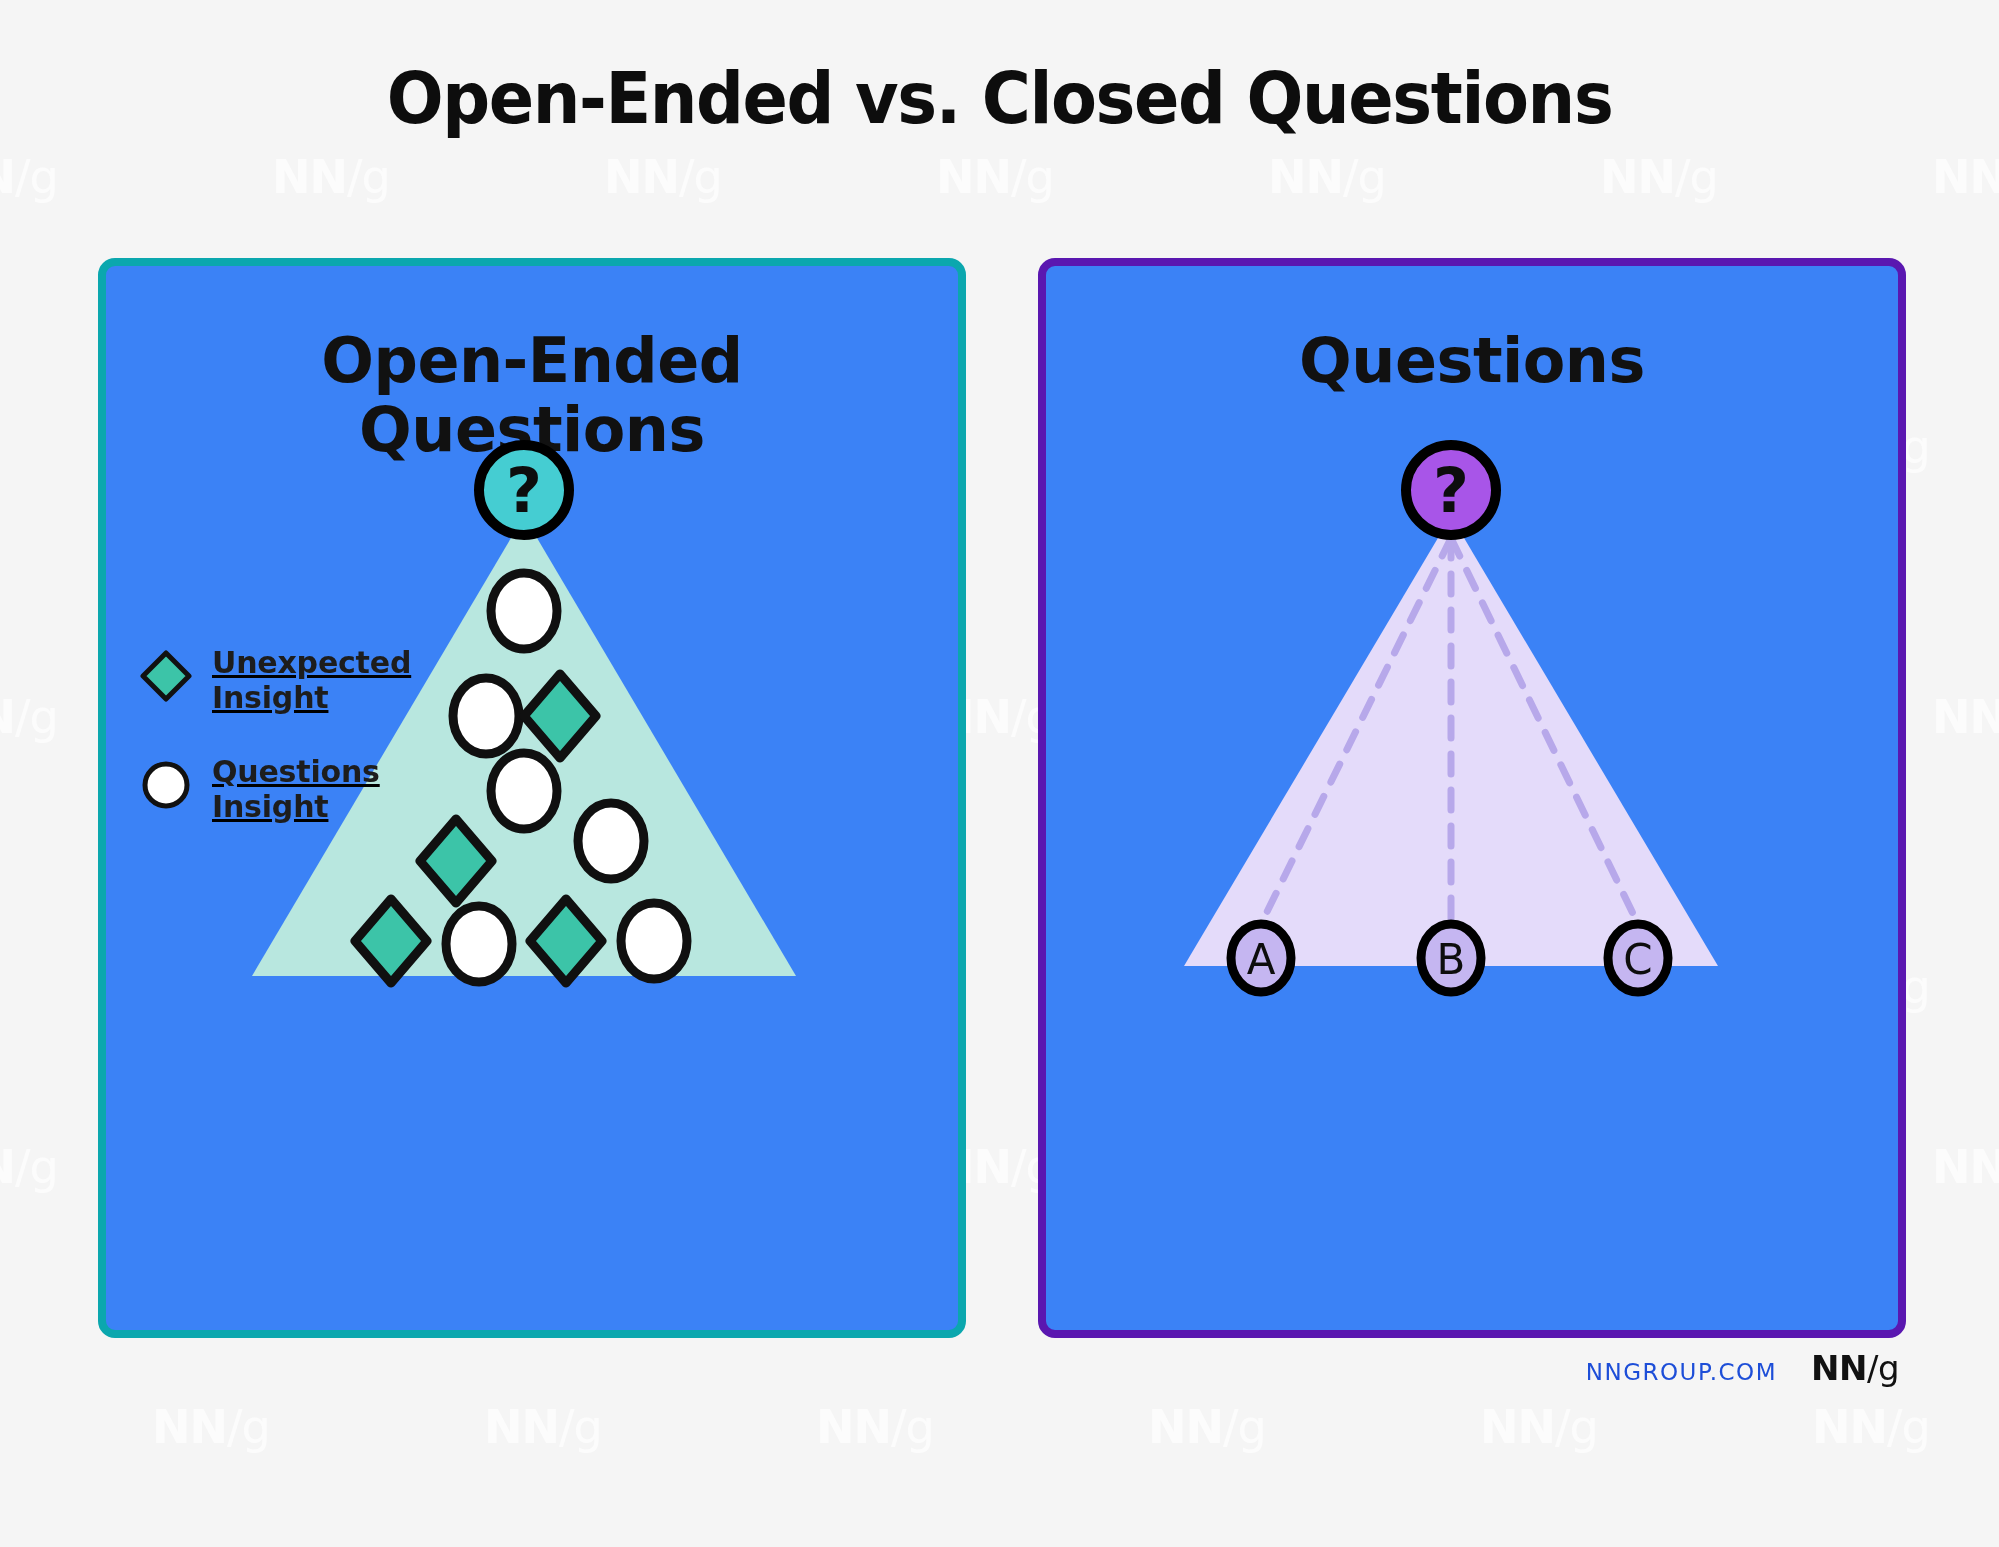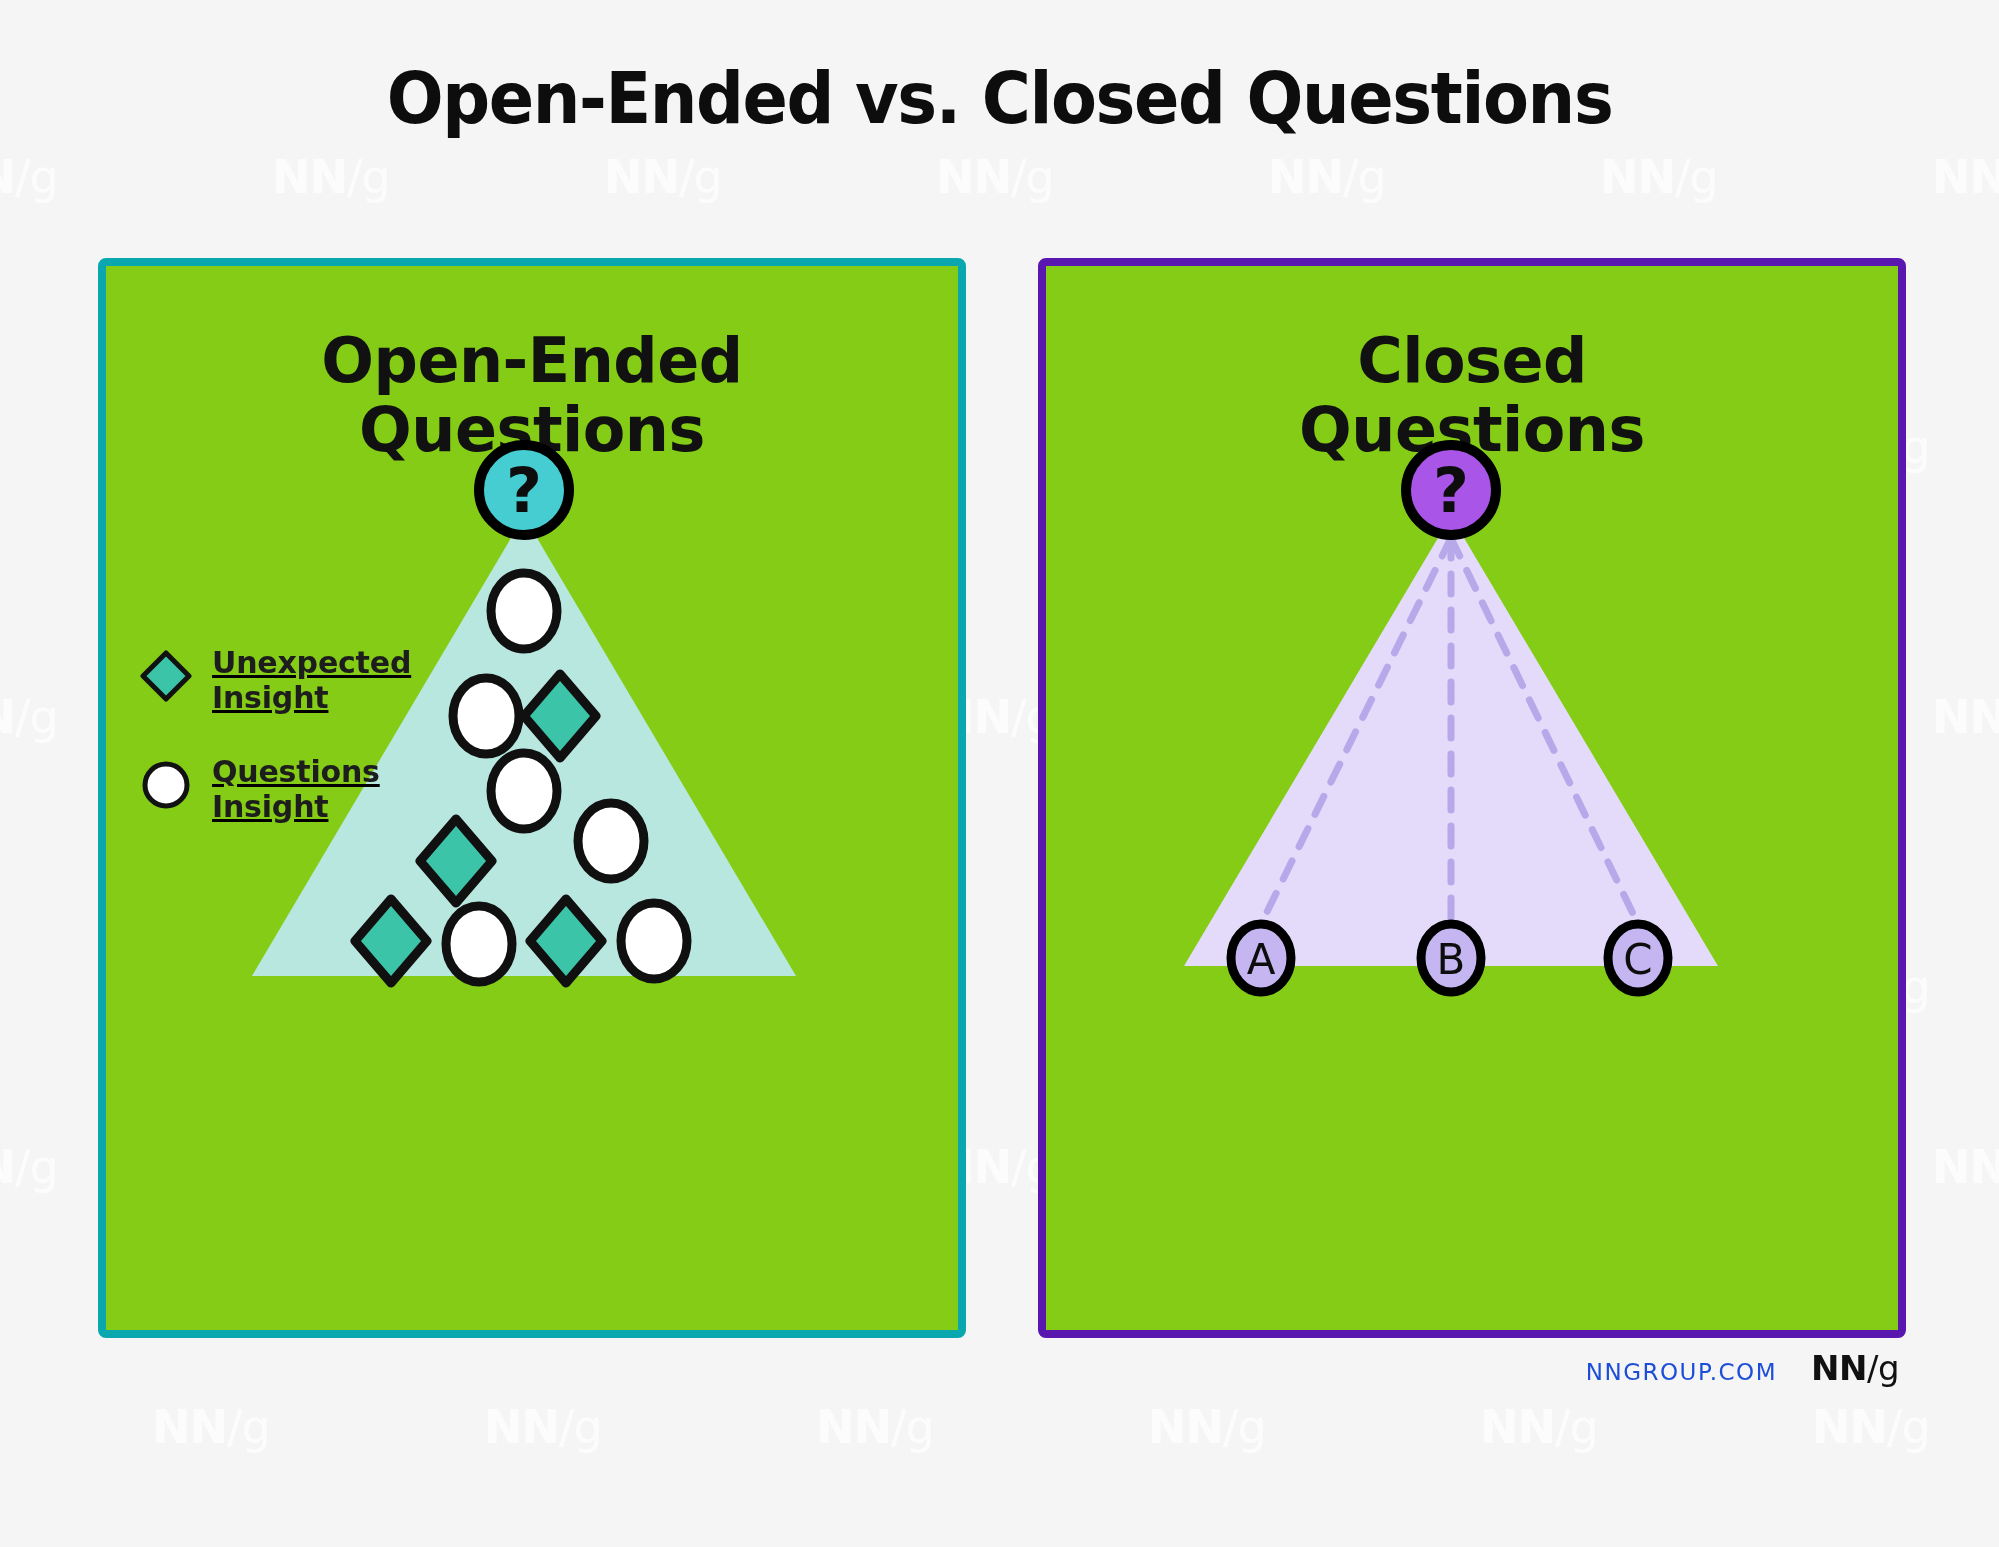--- a/index.html
+++ b/index.html
@@ -49,22 +49,22 @@
     font-size: 72px;
     letter-spacing: -1.5px;
     color: #0d0d0d;
     z-index: 3;
     transform: scaleX(0.93);
   }
 
   
   .panel {
     position: absolute;
-    background: #84cc16;
-    border-radius: 8px;
+    background: #3b82f6;
+    border-radius: 17px;
     box-sizing: border-box;
     z-index: 2;
     overflow: hidden;
   }
   #panel-open {
     left: 98px;
     top: 258px;
     width: 868px;
     height: 1080px;
     border: 8px solid #0ba7ae;
@@ -249,21 +249,20 @@
     <g>
       <circle id="open-node-circle" cx="418" cy="224" r="45" stroke="#000000" stroke-width="10" fill="#45cdd2"></circle>
       <text id="open-node-text" x="418" y="224" text-anchor="middle" dominant-baseline="central" font-family="DejaVu Sans, sans-serif" font-size="62" font-weight="700" fill="#0d0d0d">?</text>
     </g>
   </svg>
 </div>
 
 <div class="panel" id="panel-closed">
 
   <div class="panel-heading">
-    <span>Closed</span>
     <span class="ln2">Questions</span>
   </div>
 
   <svg class="panel-svg" viewBox="0 0 852 1064" preserveAspectRatio="none">
     <polygon id="closed-triangle" points="405,250 672,700 138,700" fill="#e4dbfa"></polygon>
     <g id="closed-dashes">
         <line x1="405" y1="272" x2="215" y2="658" stroke="#b7a8ea" stroke-width="7" stroke-dasharray="20 16" stroke-linecap="round"></line>
         <line x1="405" y1="272" x2="405" y2="658" stroke="#b7a8ea" stroke-width="7" stroke-dasharray="20 16" stroke-linecap="round"></line>
         <line x1="405" y1="272" x2="592" y2="658" stroke="#b7a8ea" stroke-width="7" stroke-dasharray="20 16" stroke-linecap="round"></line>
       </g>

